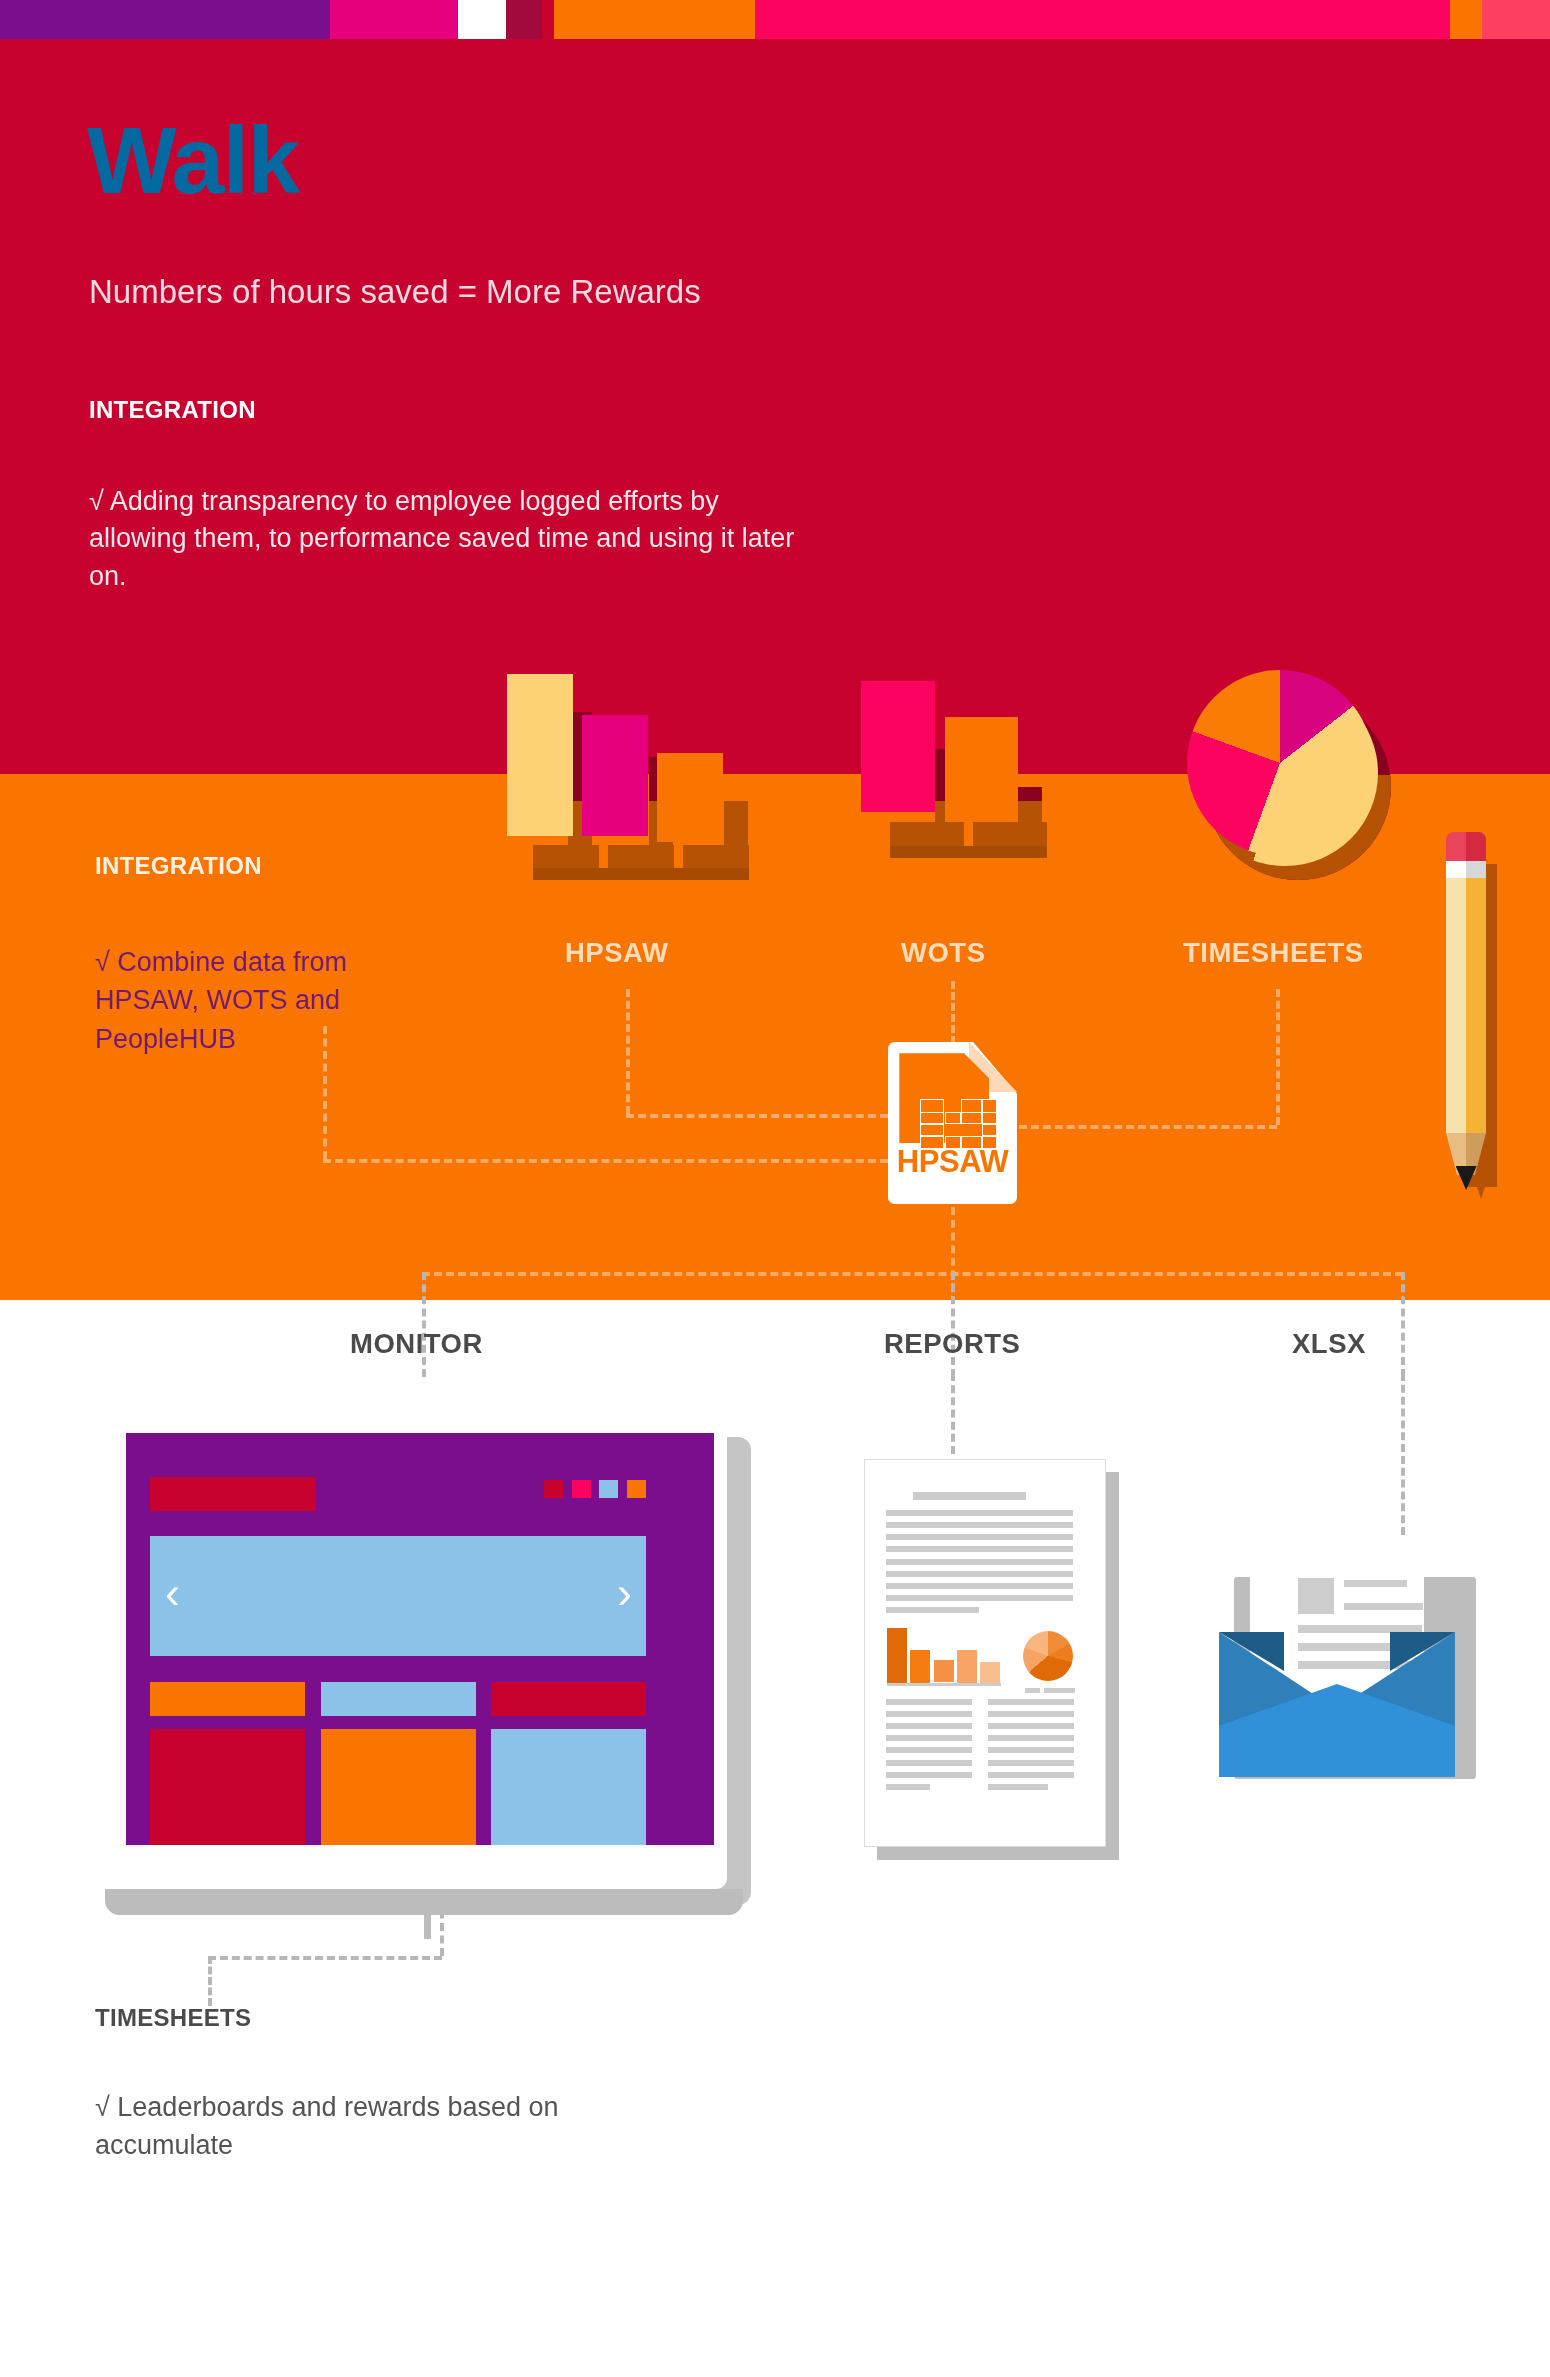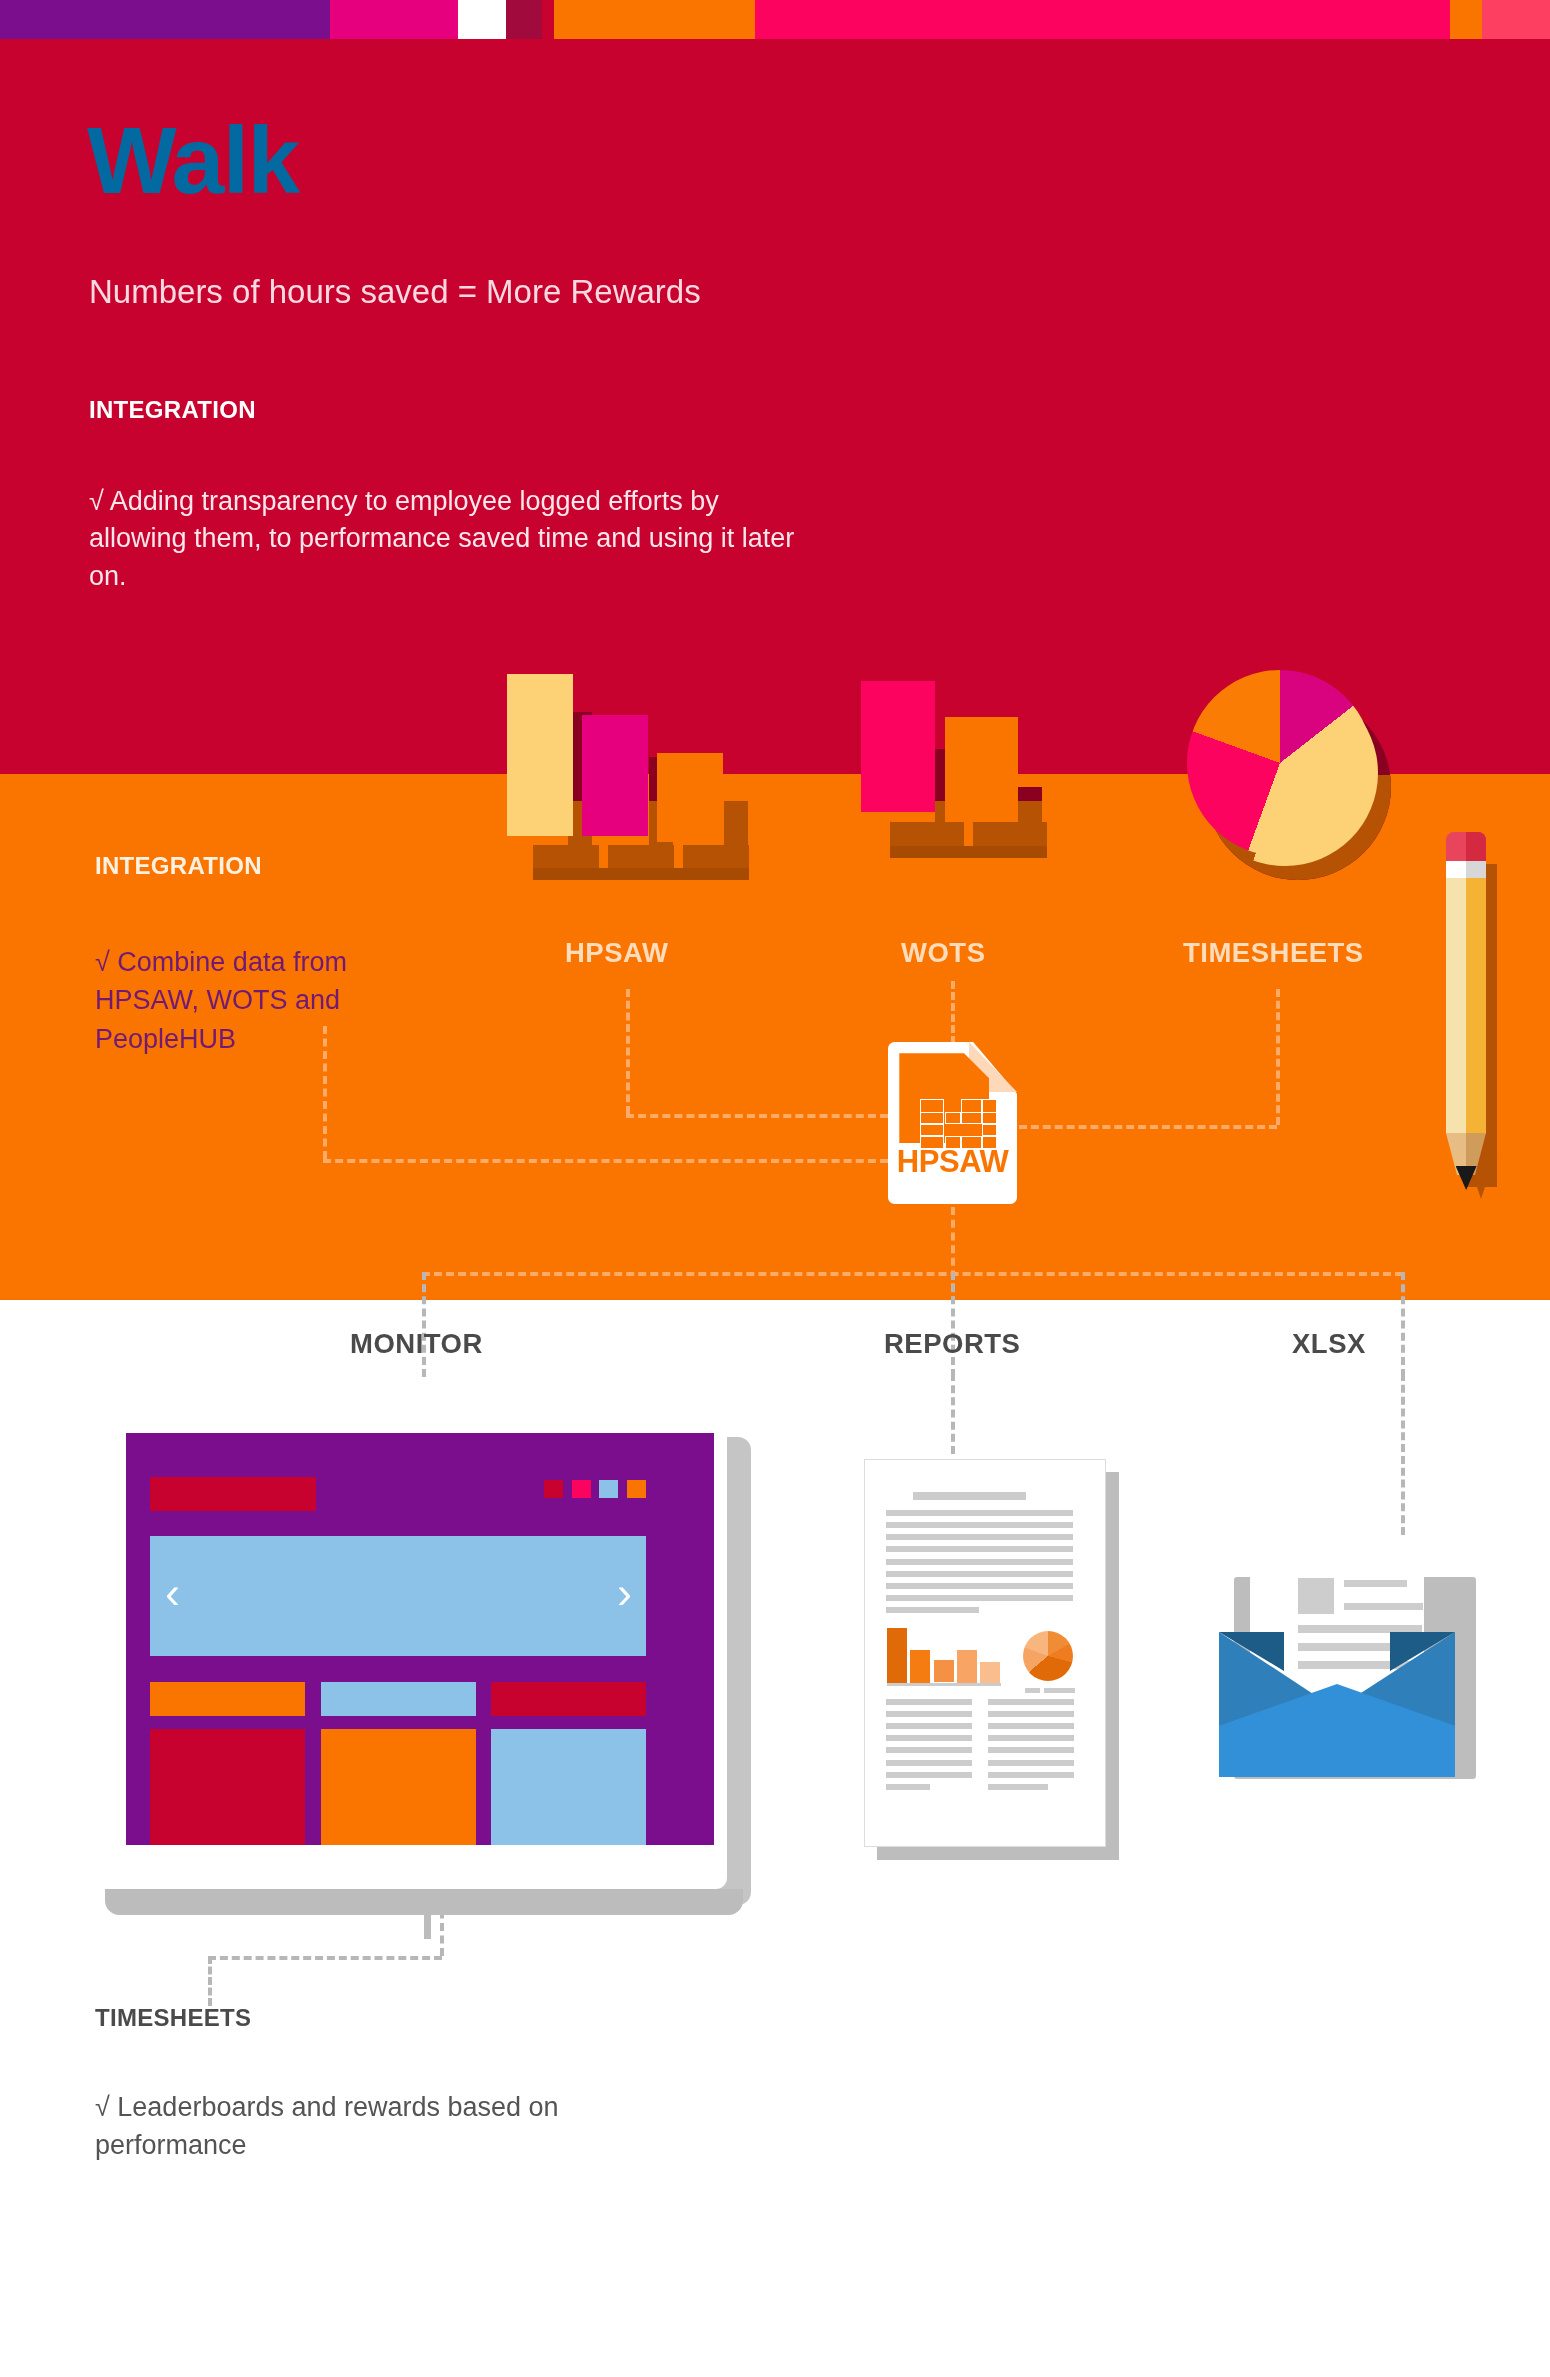--- a/index.html
+++ b/index.html
@@ -216,21 +216,21 @@
 <div id="title">Walk</div>
 <div id="subtitle">Numbers of hours saved = More Rewards</div>
 
 <div id="facilitation-heading">INTEGRATION</div>
 <div id="facilitation-body">√ Adding transparency to employee logged efforts by allowing them, to performance saved time and using it later on.</div>
 
 <div id="integration-heading">INTEGRATION</div>
 <div id="integration-body">√ Combine data from HPSAW, WOTS and PeopleHUB</div>
 
 <div id="engagement-heading">TIMESHEETS</div>
-<div id="engagement-body">√ Leaderboards and rewards based on performance</div>
+<div id="engagement-body">√ Leaderboards and rewards based on accumulate</div>
 
 <div class="barchart" id="chart-hpsaw" style="left:485px;top:654px;width:291px;height:242px;">
 
   <div class="bc-shadow-red" style="left:83px;top:58px;width:24px;height:89px;"></div>
   <div class="bc-shadow-red" style="left:164px;top:103px;width:24px;height:44px;"></div>
 
   <div class="bc-shadow" style="left:83px;top:147px;width:24px;height:55px;"></div>
   <div class="bc-shadow" style="left:164px;top:147px;width:24px;height:55px;"></div>
   <div class="bc-shadow" style="left:239px;top:147px;width:24px;height:55px;"></div>
 

